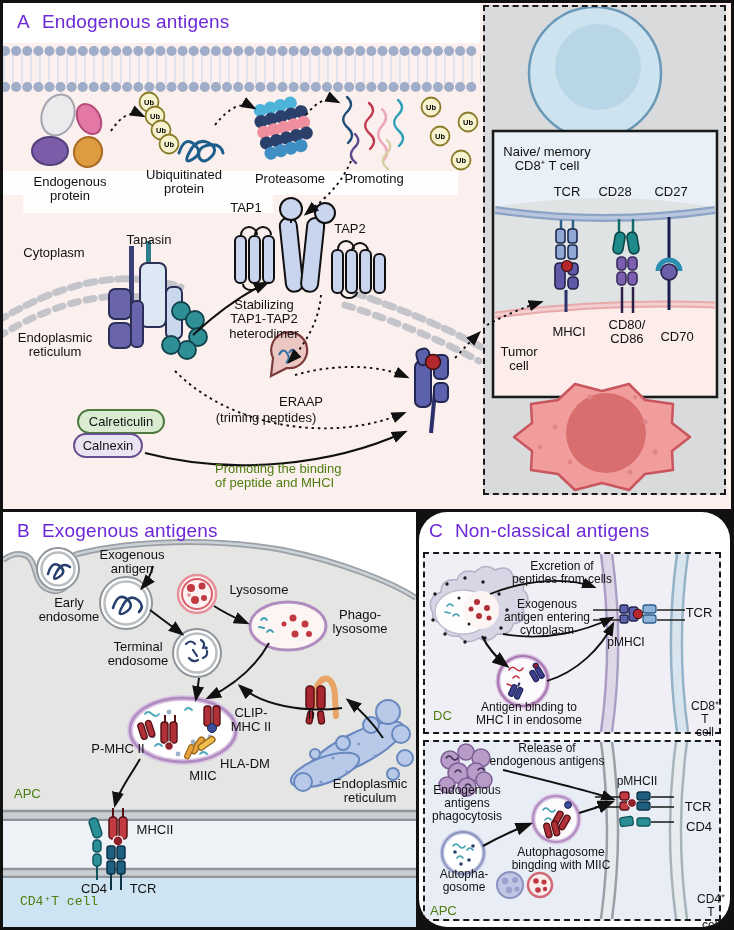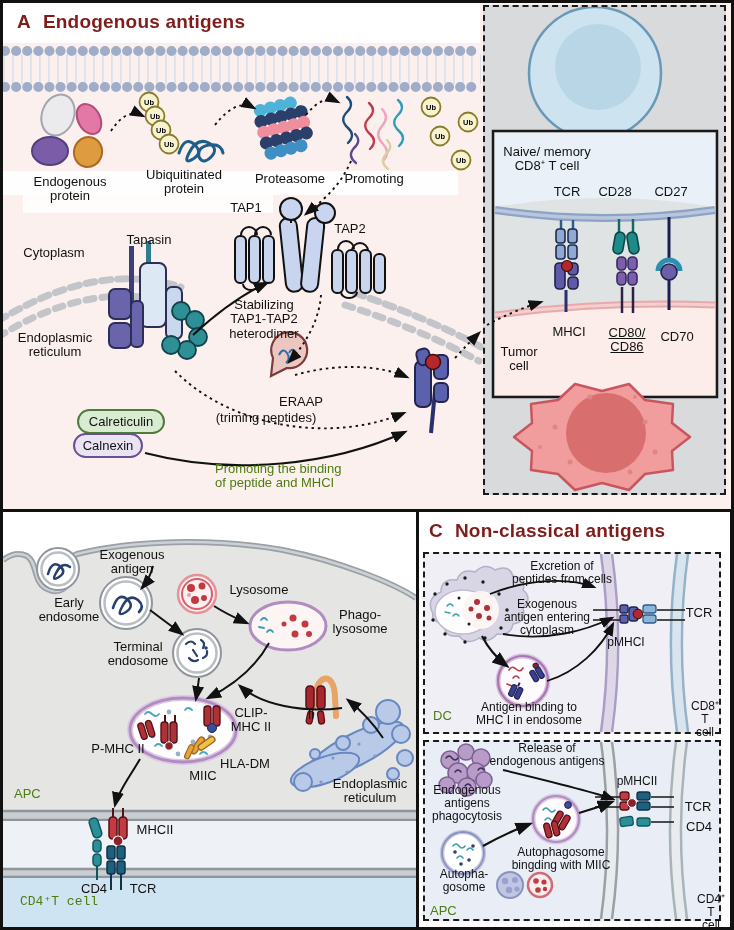--- a/index.html
+++ b/index.html
@@ -1,21 +1,21 @@
 <!DOCTYPE html>
 <html><head>
 <meta charset="utf-8">
 <style>
   html,body{margin:0;padding:0;background:#888;}
   .fig{position:relative;width:734px;height:930px;background:#111;font-family:"Liberation Sans",sans-serif;overflow:hidden;}
   .panel{position:absolute;overflow:hidden;}
   #panelA{left:3px;top:3px;width:728px;height:506px;background:#fcf0ee;}
   #panelB{left:3px;top:512px;width:413px;height:415px;background:#ffffff;}
-  #panelC{left:419px;top:512px;width:311px;height:415px;background:#ffffff;}
-  .ptitle{position:absolute;left:14px;top:8px;font-size:19px;font-weight:bold;color:#7f1d1d;letter-spacing:.2px;z-index:30;}
+  #panelC{left:419px;top:512px;width:311px;height:415px;background:#ffffff;border-radius:28px;}
+  .ptitle{position:absolute;left:14px;top:8px;font-size:19px;font-weight:normal;color:#6d28d9;letter-spacing:.2px;z-index:30;}
   .ptitle .letter{margin-right:12px;}
   .lbl{position:absolute;font-size:13px;line-height:1.1;color:#111;text-align:center;white-space:pre-line;transform:translateX(-50%);z-index:25;}
   .lbl-l{position:absolute;font-size:13px;line-height:1.1;color:#4d7c0f;text-align:left;white-space:pre-line;z-index:25;}
   .sm{font-size:12px;}
   .band{position:absolute;background:#fff;z-index:5;}
   svg{position:absolute;left:0;top:0;}
   #subA{position:absolute;left:480px;top:2px;width:239px;height:486px;background:#d8dadb;border:2.5px dashed #1a1a1a;z-index:10;}
   .cbox{position:absolute;border:2px dashed #1a1a1a;}
   #cTop{left:4px;top:40px;width:294px;height:178px;background:#f0eff5;}
   #cBot{left:4px;top:228px;width:294px;height:177px;background:#e9eef6;}
@@ -270,29 +270,32 @@
         </g>
       </g>
       <path d="M2,318 C20,308 40,300 56,295" fill="none" stroke="#111" stroke-width="1.9" stroke-dasharray="2.5 3.8" marker-end="url(#ahS)"></path>
     </svg>
     <div class="lbl" style="left:62px;top:138px;">Naive/ memory
 CD8⁺ T cell</div>
     <div class="lbl" style="left:82px;top:178px;">TCR</div>
     <div class="lbl" style="left:130px;top:178px;">CD28</div>
     <div class="lbl" style="left:186px;top:178px;">CD27</div>
     <div class="lbl" style="left:84px;top:318px;">MHCI</div>
-    <div class="lbl" style="left:142px;top:319px;text-decoration:underline;">CD80/
+    <div class="lbl" style="left:142px;top:311px;">CD80/
 CD86</div>
     <div class="lbl" style="left:192px;top:323px;">CD70</div>
     <div class="lbl" style="left:34px;top:338px;">Tumor
 cell</div>
   </div>
 </div>
 
 <div class="panel" id="panelB">
+  <div class="ptitle">
+    <span class="letter">B</span><span>Exogenous antigens</span>
+  </div>
   <svg width="413" height="415" viewBox="0 0 413 415">
     <defs>
       <marker id="ahB" markerWidth="9" markerHeight="8" refX="6.5" refY="3" orient="auto">
             <path d="M0,0 L8,3 L0,6 Z" fill="#111"></path>
           </marker>
     </defs>
 
     <path d="M0,48 C8,42 16,40 24,44 C34,50 30,68 42,76 C56,84 66,76 68,62 C69,52 63,46 74,42 C130,28 210,26 280,38 C340,50 392,72 413,86 L413,300 L0,300 Z" fill="#e5e6e4"></path>
     <path d="M0,48 C8,42 16,40 24,44 C34,50 30,68 42,76 C56,84 66,76 68,62 C69,52 63,46 74,42 C130,28 210,26 280,38 C340,50 392,72 413,86" fill="none" stroke="#9aa0a6" stroke-width="6"></path>
     <path d="M0,48 C8,42 16,40 24,44 C34,50 30,68 42,76 C56,84 66,76 68,62 C69,52 63,46 74,42 C130,28 210,26 280,38 C340,50 392,72 413,86" fill="none" stroke="#ccd1d5" stroke-width="2.5"></path>

